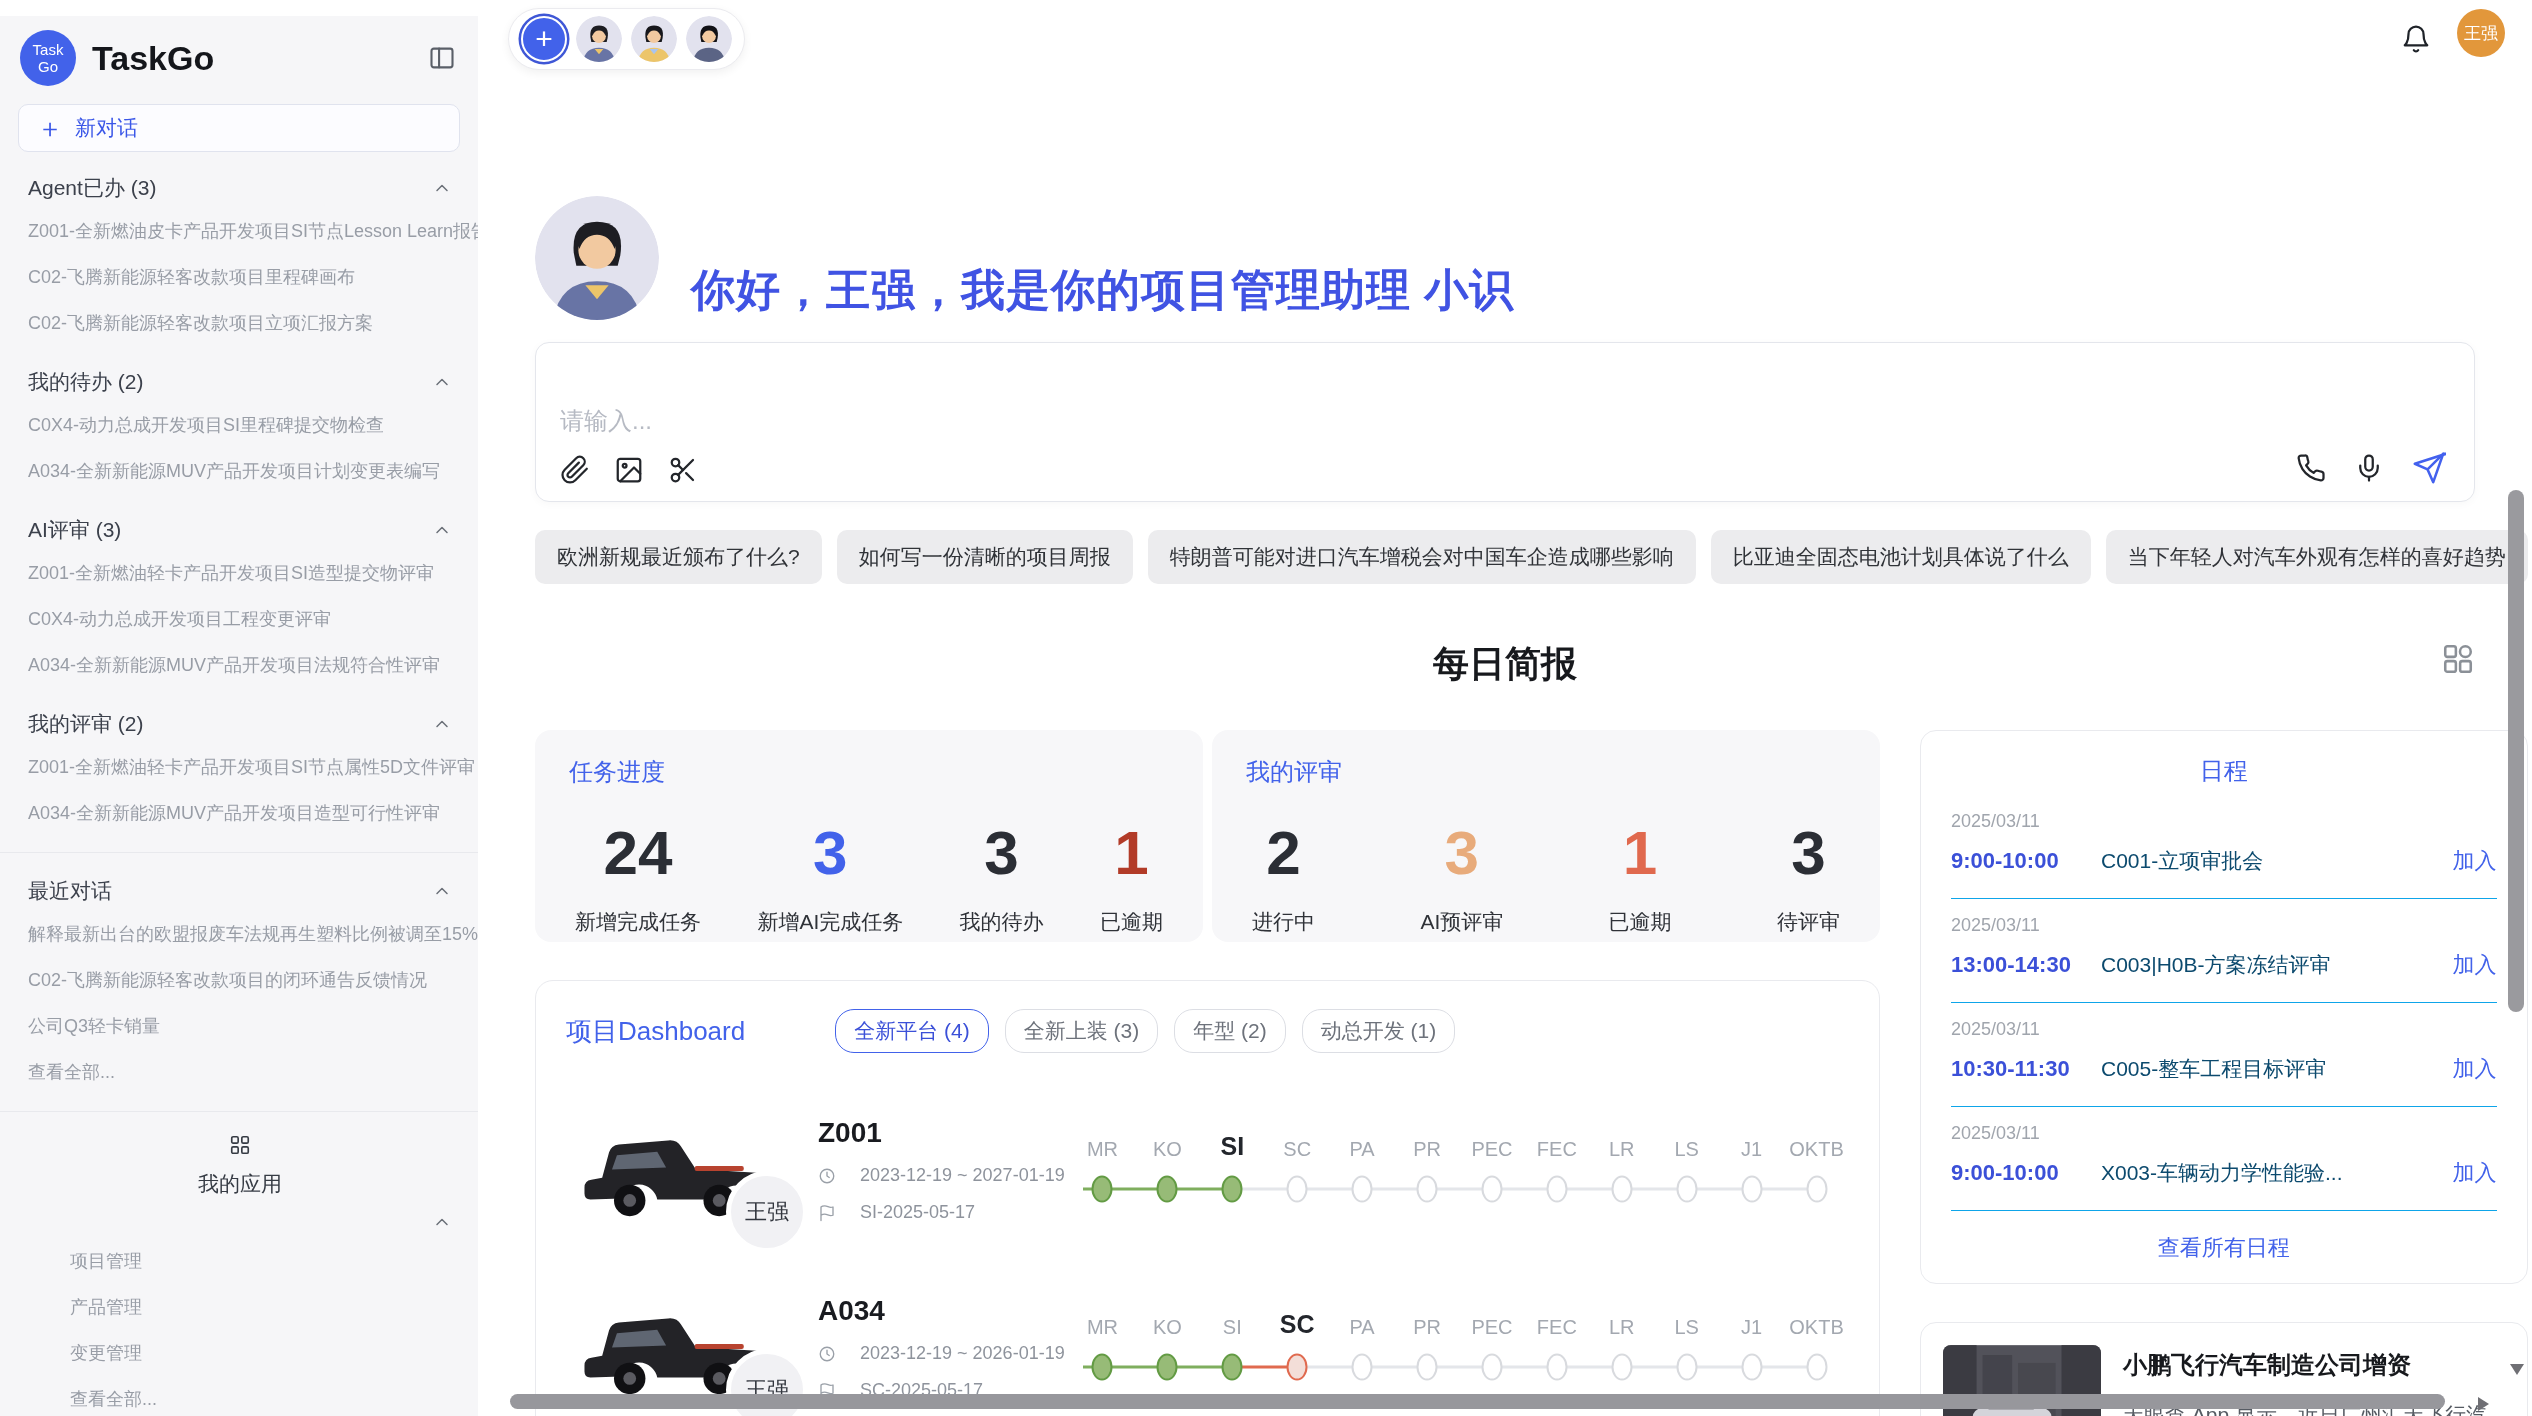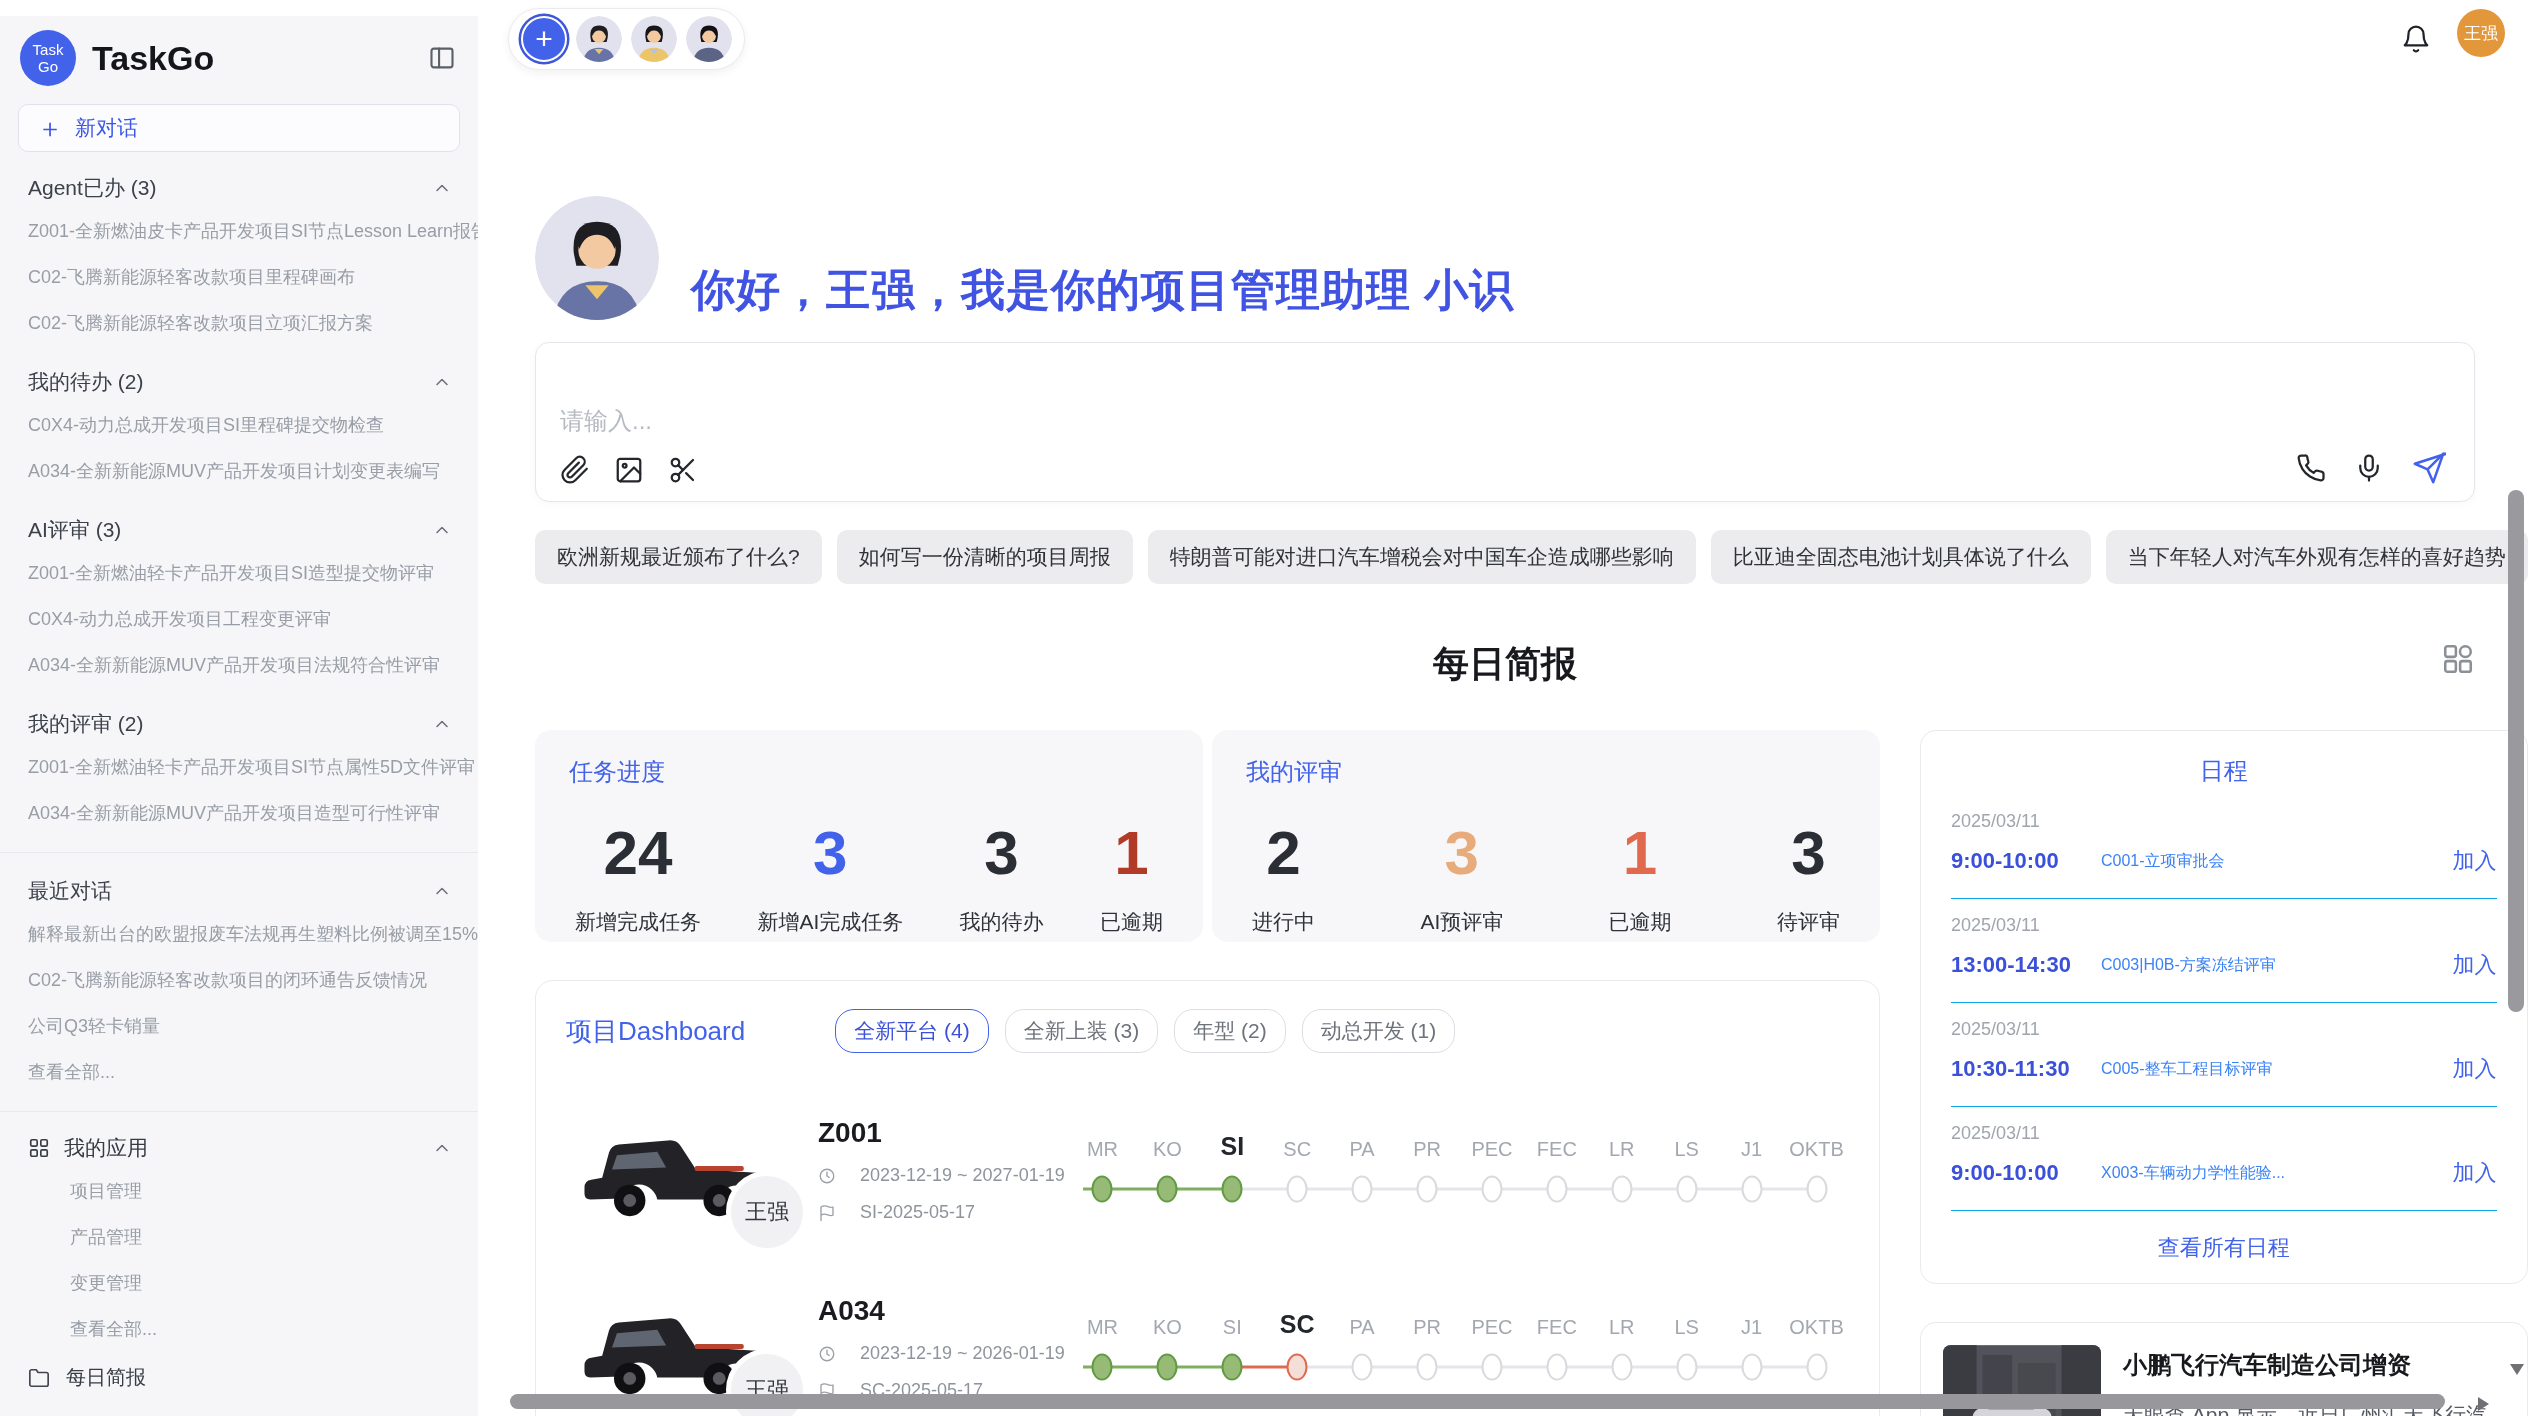--- a/index.html
+++ b/index.html
@@ -17,21 +17,21 @@
   .icon-btn { margin-left:auto; background:none; border:none; color:#5a5f68; cursor:pointer; display:flex; }
   .new-chat { display:flex; align-items:center; gap:12px; margin:8px 18px 0; width:442px; height:48px;
     border:1px solid #e0e3ee; border-radius:10px; background:#fcfcff; color:#3b57e8;
     font-size:21px; padding-left:18px; cursor:pointer; font-family:inherit; }
   .new-chat .plus { font-size:26px; line-height:1; }
   .sec-head { display:flex; align-items:center; padding:22px 26px 6px 28px; color:#3c414c; font-size:21px; }
   .sec-head .ic { margin-left:auto; color:#6b7078; }
   .side-item { font-size:18px; color:#989da6; padding:11px 10px 11px 28px; white-space:nowrap;
     overflow:hidden; cursor:pointer; }
   .side-div { border-top:1px solid #e8e9ed; margin:16px 0 2px; }
-  .apps-head { display:flex; align-items:center; gap:14px; padding:20px 26px 6px 28px; color:#363b44; font-size:21px; }
+  .apps-head { display:flex; align-items:center; gap:14px; padding:20px 26px 6px 28px; color:#363b44; font-size:21px;flex-direction:column; }
   .apps-head .ic.tail { margin-left:auto; color:#6b7078; }
   .side-item.sub { padding-left:70px; }
   .icon-row { display:flex; align-items:center; gap:16px; padding:12px 26px 12px 28px;
     font-size:20px; color:#363b44; cursor:pointer; }
   .icon-row .ic { color:#40454e; }
 
   
   .main { position:absolute; left:478px; top:0; width:2054px; height:1416px; background:#fff; padding:0 57px; }
   .topbar { position:relative; height:78px; }
   .avatar-pill { position:absolute; left:-27px; top:8px; display:flex; align-items:center; gap:9px;
@@ -111,21 +111,21 @@
     border-radius:50%; background:#fff; border:2px solid #d8dade; z-index:1; }
   .dot.done { background:#97bb77; border-color:#639b44; }
   .dot.over { background:#f3ded8; border-color:#e06a4f; }
 
   .sched-card { background:#fff; border:1px solid #e9eaee; border-radius:16px; padding:24px 30px 20px; }
   .sched-title { text-align:center; color:#4262ea; font-size:24px; margin-bottom:8px; }
   .sched-item { padding:16px 0 22px; border-bottom:1px solid #0ea5e9; }
   .sched-date { font-size:18px; color:#a0a5ad; }
   .sched-row { display:flex; align-items:center; margin-top:14px; }
   .sched-time { width:150px; flex:none; color:#3b50d8; font-size:22px; font-weight:bold; }
-  .sched-name { flex:1; color:#3b82f6; font-size:16px; white-space:nowrap; overflow:hidden; }
+  .sched-name { flex:1; color:#0c4a6e; font-size:21px; white-space:nowrap; overflow:hidden; }
   .sched-join { color:#4262ea; font-size:22px; cursor:pointer; flex:none; margin-left:12px; }
   .sched-all { text-align:center; color:#4262ea; font-size:22px; margin-top:22px; cursor:pointer; }
 
   .news-card { margin-top:38px; background:#fff; border:1px solid #e9eaee; border-radius:16px;
     padding:22px; display:flex; gap:22px; height:150px; overflow:hidden; }
   .news-img { width:158px; height:104px; border-radius:8px; overflow:hidden; flex:none; }
   .news-title { font-size:24px; font-weight:bold; color:#17191d; margin-top:4px; }
   .news-body { font-size:21px; color:#565b63; margin-top:20px; white-space:nowrap; overflow:hidden; }
 
   

